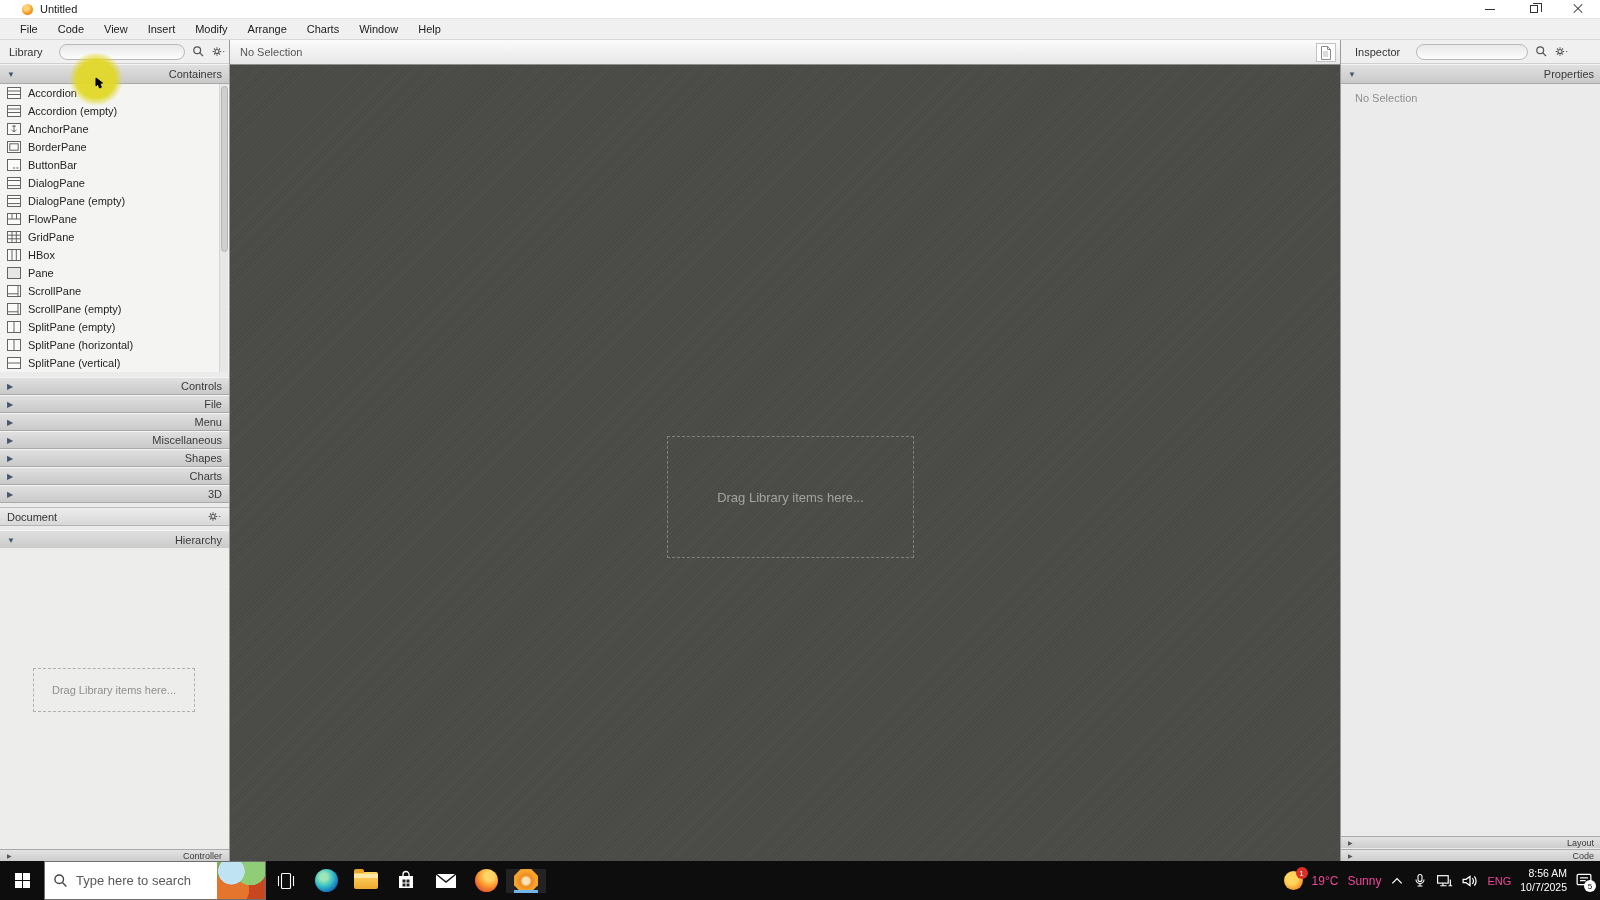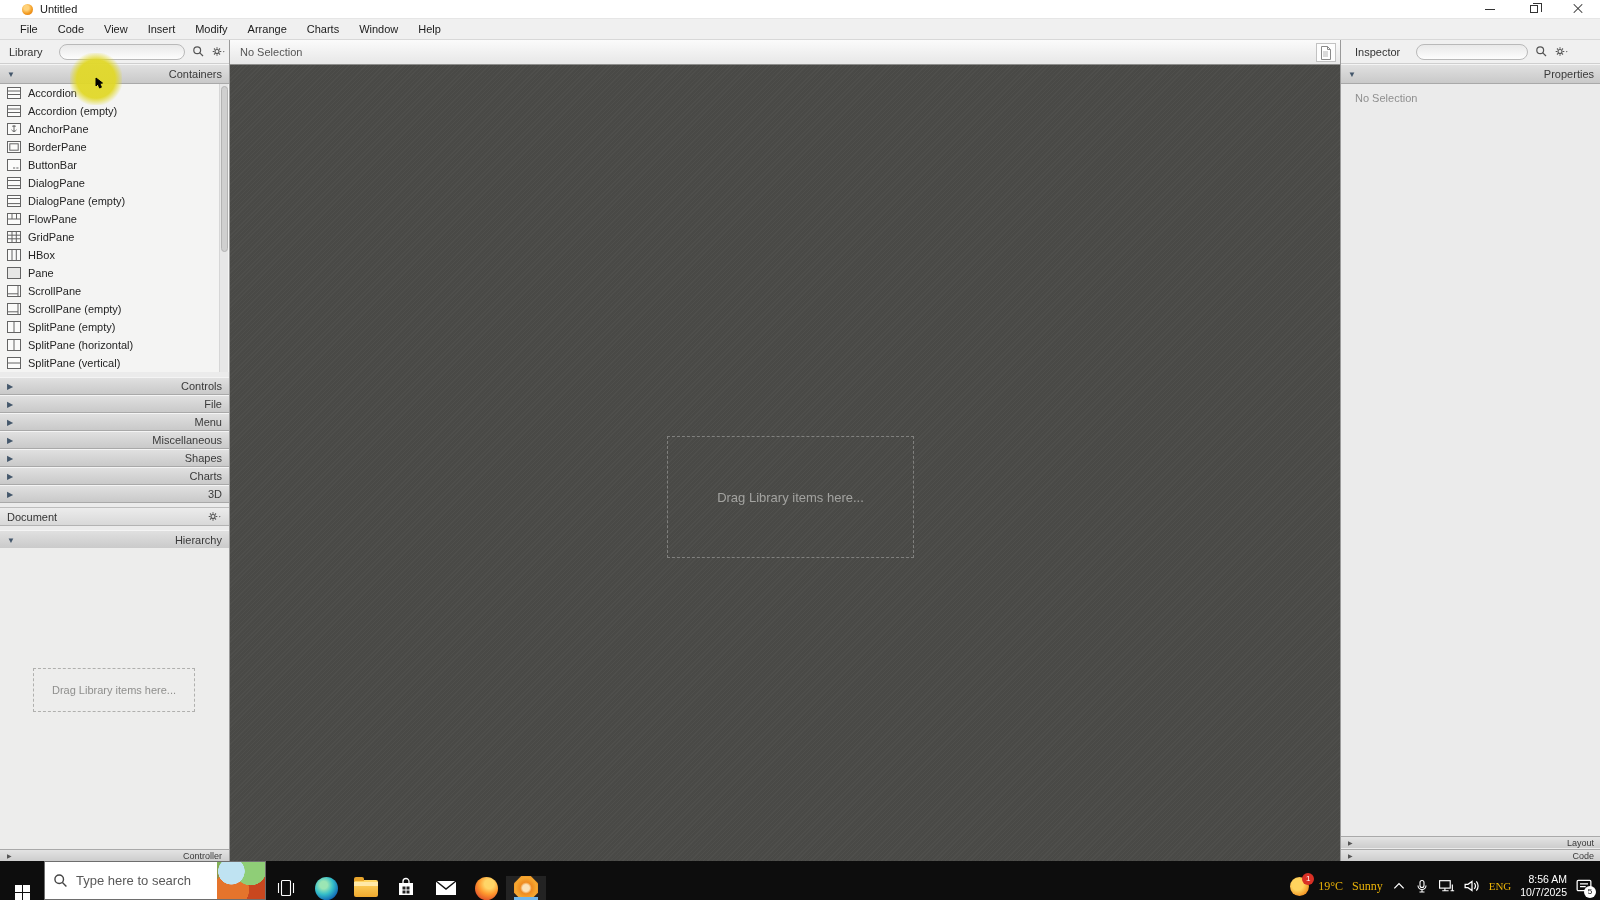--- a/index.html
+++ b/index.html
@@ -75,21 +75,21 @@
     text-shadow:-2px 0 #fff,2px 0 #fff,0 -2px #fff,0 2px #fff,-2px -2px #fff,2px 2px #fff,-2px 2px #fff,2px -2px #fff; }
   .banner-fa { position:absolute; right:102px; top:4px; direction:rtl; font-family:"DejaVu Sans",sans-serif; font-size:33px; font-weight:bold; color:#3f7fc1;
     text-shadow:-2px 0 #fff,2px 0 #fff,0 -2px #fff,0 2px #fff,-2px -2px #fff,2px 2px #fff,-2px 2px #fff,2px -2px #fff; }
 
   
   .cursor-spot { position:absolute; left:70px; top:53px; width:52px; height:52px; z-index:6;
     background:radial-gradient(circle, rgba(225,216,40,.95) 0 52%, rgba(225,216,40,0) 74%); }
   .cursor-glyph { position:absolute; left:22px; top:24px; }
 
   
-  .taskbar { position:absolute; left:0; top:861px; width:1600px; height:39px; background:#0d0d0d; z-index:10; display:flex; align-items:flex-end; color:#fff; }
+  .taskbar { position:absolute; left:0; top:861px; width:1600px; height:39px; background:#0d0d0d; z-index:10; display:flex; align-items:center; color:#fff; }
   .tb-cell { width:44px; display:flex; align-items:center; justify-content:center; }
   .win-logo { display:grid; grid-template-columns:7px 7px; grid-template-rows:7px 7px; gap:1px; }
   .win-logo span { background:#fff; }
   .tb-search { width:222px; background:#fff; border:1px solid #6e6e6e; display:flex; align-items:center; color:#595959; overflow:hidden; }
   .tb-search input { border:none; outline:none; width:125px; font-size:13px; color:#444; background:transparent; }
   .tb-search input::placeholder { color:#595959; }
   .search-img { margin-left:auto; width:48px; height:37px;
     background:radial-gradient(circle at 30% 25%, #bfe3f2 0 30%, transparent 31%), radial-gradient(circle at 70% 20%, #8fce77 0 35%, transparent 36%), radial-gradient(circle at 30% 75%, #e5742c 0 40%, transparent 41%), radial-gradient(circle at 75% 70%, #c9471f 0 45%, transparent 46%), linear-gradient(#7fb65b,#b9551f); }
   .tb-apps { display:flex; }
   .tb-app { width:40px; display:flex; align-items:center; justify-content:center; position:relative; }
@@ -98,21 +98,21 @@
   .ico-edge { width:23px; height:23px; border-radius:50%; background:radial-gradient(circle at 38% 35%, #9be6b4 0 18%, #35bfc9 45%, #0f63b4 78%, #0a47a0 100%); }
   .ico-ff { width:23px; height:23px; border-radius:50%; background:radial-gradient(circle at 62% 30%, #ffd567 0 22%, #ff9a2e 48%, #e3562a 78%, #b5186f 100%); }
   .ico-sb { width:24px; height:24px; clip-path:polygon(30% 0,70% 0,100% 30%,100% 70%,70% 100%,30% 100%,0 70%,0 30%);
     background:radial-gradient(circle, #fbe2b8 0 20%, #ef8b1f 34%, #f6a831 62%, #e37714 100%); }
   .ico-folder { position:relative; width:24px; height:17px; background:linear-gradient(#ffd968,#f0a92e); border-radius:2px; }
   .ico-folder:before { content:""; position:absolute; left:0; top:-3px; width:10px; height:4px; background:#e8a42c; border-radius:2px 2px 0 0; }
   .ico-folder:after { content:""; position:absolute; left:0; top:2px; width:24px; height:4px; background:#ffe9a8; }
   .tray { margin-left:auto; display:flex; align-items:center; gap:9px; padding-right:8px; }
   .weather-ic { position:relative; width:19px; height:19px; border-radius:50%; background:radial-gradient(circle at 40% 40%, #ffd45e 0 35%, #f29222 75%, #e06c12 100%); }
   .badge { position:absolute; top:-4px; right:-5px; min-width:12px; height:12px; border-radius:50%; background:#d93025; color:#fff; font-size:8px; display:flex; align-items:center; justify-content:center; }
-  .tray-txt { font-size:12px; color:#eab308;font-family:Liberation Serif, serif; }
+  .tray-txt { font-size:12px; color:#ec4899; }
   .tray-time { font-size:10.5px; text-align:right; line-height:1.3; }
   .notif-ic { position:relative; }
   .notif-badge { position:absolute; right:-4px; bottom:-3px; width:12px; height:12px; border-radius:50%; background:#fff; color:#111; font-size:8px; display:flex; align-items:center; justify-content:center; }
   .tray-svg path, .tray-svg rect, .tray-svg circle, .tray-svg line { stroke:#fff; fill:none; stroke-width:1.1; }
 </style>
 </head>
 <body>
 
 <div class="screen">
 

